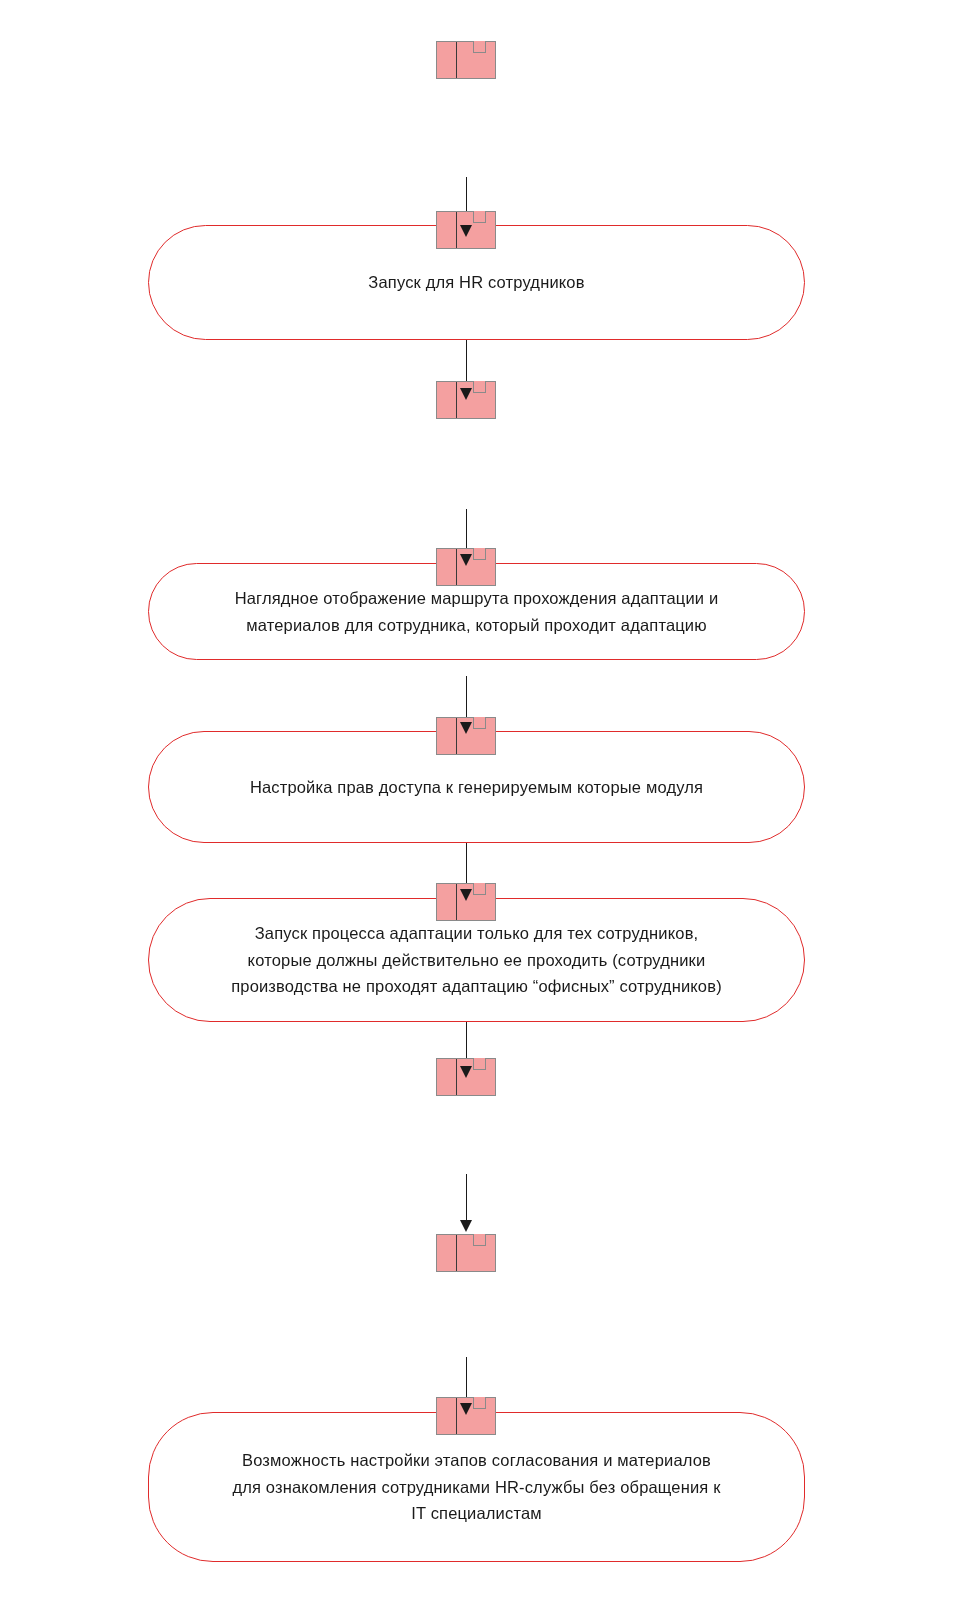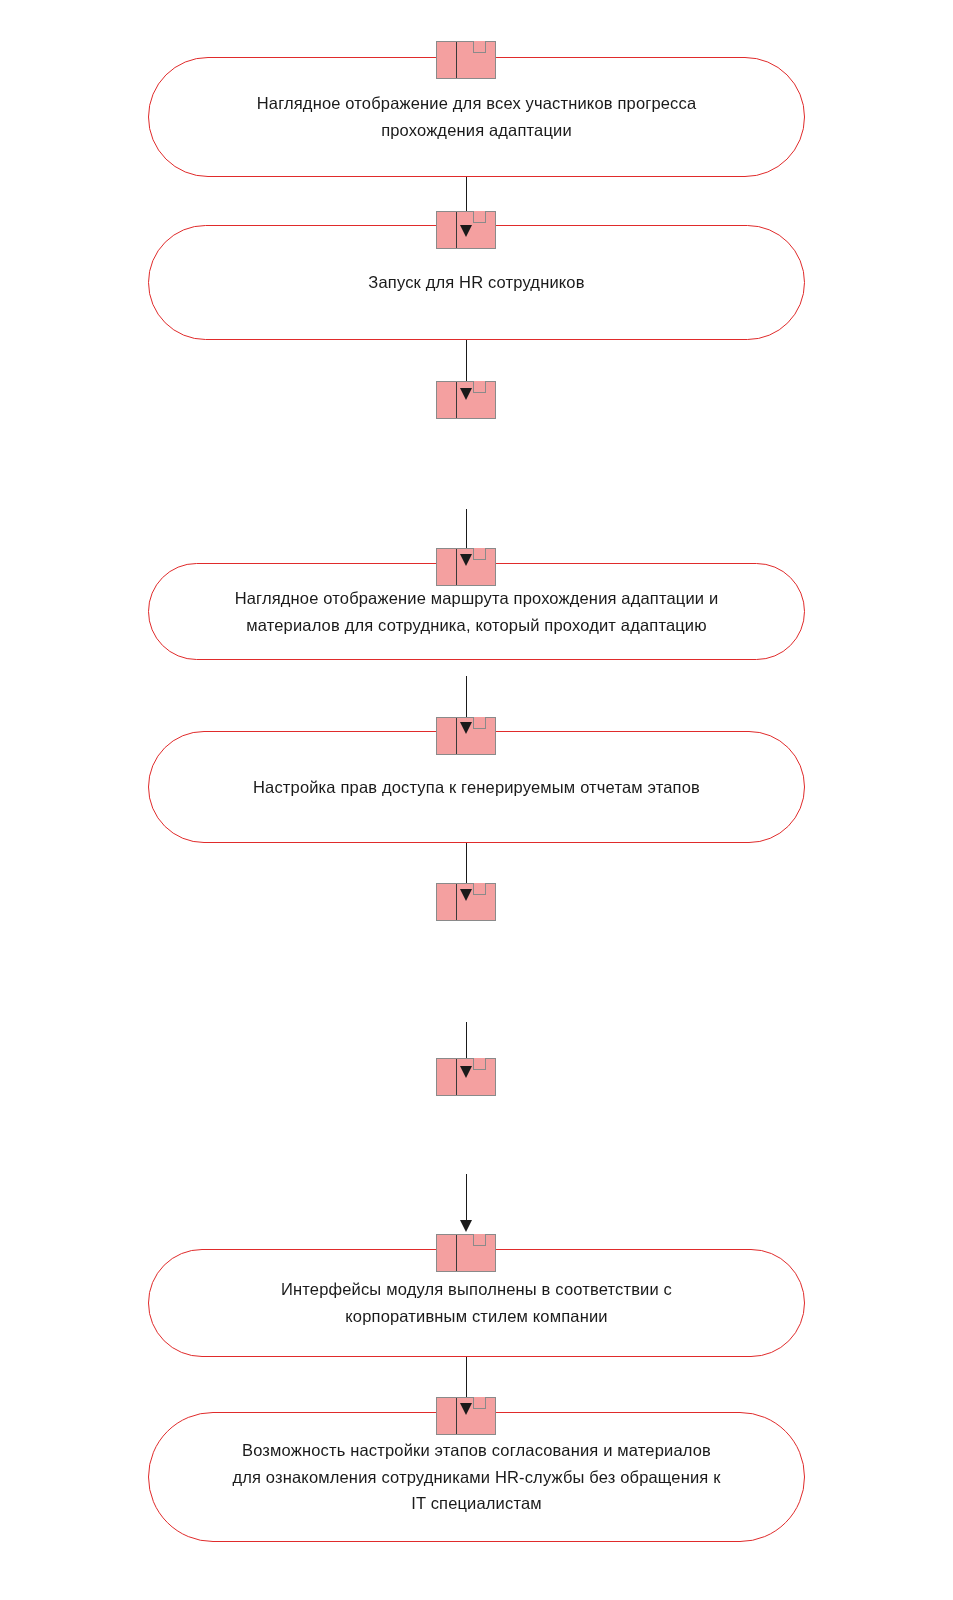--- a/index.html
+++ b/index.html
@@ -99,24 +99,20 @@
     border-top: 12px solid #1a1a1a;
     z-index: 6;
   }
 </style>
 </head>
 <body>
 
 <div id="canvas">
   <div class="flow">
 
-    <div class="node" style="top:57px; height:120px; border-radius:60px;">
-      <span class="node-label">Наглядное отображение для всех участников прогресса
-прохождения адаптации</span>
-    </div>
     <div class="connector" style="left:436px; top:41px;">
       <span class="divider"></span>
       <span class="notch"></span>
     </div>
 
     <div class="arrow" style="left:465.5px; top:177px; height:58px;"></div>
     <div class="arrow-head" style="left:459.7px; top:225px;"></div>
 
     <div class="node" style="top:225px; height:115px; border-radius:58px;">
       <span class="node-label">Запуск для HR сотрудников</span>
@@ -143,59 +139,60 @@
     </div>
     <div class="connector" style="left:436px; top:548px;">
       <span class="divider"></span>
       <span class="notch"></span>
     </div>
 
     <div class="arrow" style="left:465.5px; top:676px; height:56px;"></div>
     <div class="arrow-head" style="left:459.7px; top:722px;"></div>
 
     <div class="node" style="top:731px; height:112px; border-radius:56px;">
-      <span class="node-label">Настройка прав доступа к генерируемым отчетам этапов</span>
+      <span class="node-label">Настройка прав доступа к генерируемым которые модуля</span>
     </div>
     <div class="connector" style="left:436px; top:717px;">
       <span class="divider"></span>
       <span class="notch"></span>
     </div>
 
     <div class="arrow" style="left:465.5px; top:843px; height:56px;"></div>
     <div class="arrow-head" style="left:459.7px; top:889px;"></div>
 
+    <div class="node" style="top:898px; height:124px; border-radius:62px;">
+      <span class="node-label">Запуск процесса адаптации только для тех сотрудников,
+которые должны действительно ее проходить (сотрудники
+производства не проходят адаптацию “офисных” сотрудников)</span>
+    </div>
     <div class="connector" style="left:436px; top:883px;">
       <span class="divider"></span>
       <span class="notch"></span>
     </div>
 
     <div class="arrow" style="left:465.5px; top:1022px; height:54px;"></div>
     <div class="arrow-head" style="left:459.7px; top:1066px;"></div>
 
     <div class="connector" style="left:436px; top:1058px;">
       <span class="divider"></span>
       <span class="notch"></span>
     </div>
 
     <div class="arrow" style="left:465.5px; top:1174px; height:56px;"></div>
     <div class="arrow-head" style="left:459.7px; top:1220px;"></div>
 
-    <div class="node" style="top:1249px; height:108px; border-radius:54px;">
-      <span class="node-label">Интерфейсы модуля выполнены в соответствии с
-корпоративным стилем компании</span>
-    </div>
     <div class="connector" style="left:436px; top:1234px;">
       <span class="divider"></span>
       <span class="notch"></span>
     </div>
 
     <div class="arrow" style="left:465.5px; top:1357px; height:56px;"></div>
     <div class="arrow-head" style="left:459.7px; top:1403px;"></div>
 
-    <div class="node" style="top:1412px; height:130px; border-radius:65px;text-align:center;">
+    <div class="node" style="top:1412px; height:150px; border-radius:65px;text-align:center;">
       <span class="node-label">Возможность настройки этапов согласования и материалов
 для ознакомления сотрудниками HR-службы без обращения к
 IT специалистам</span>
     </div>
     <div class="connector" style="left:436px; top:1397px;">
       <span class="divider"></span>
       <span class="notch"></span>
     </div>
 
   </div>

